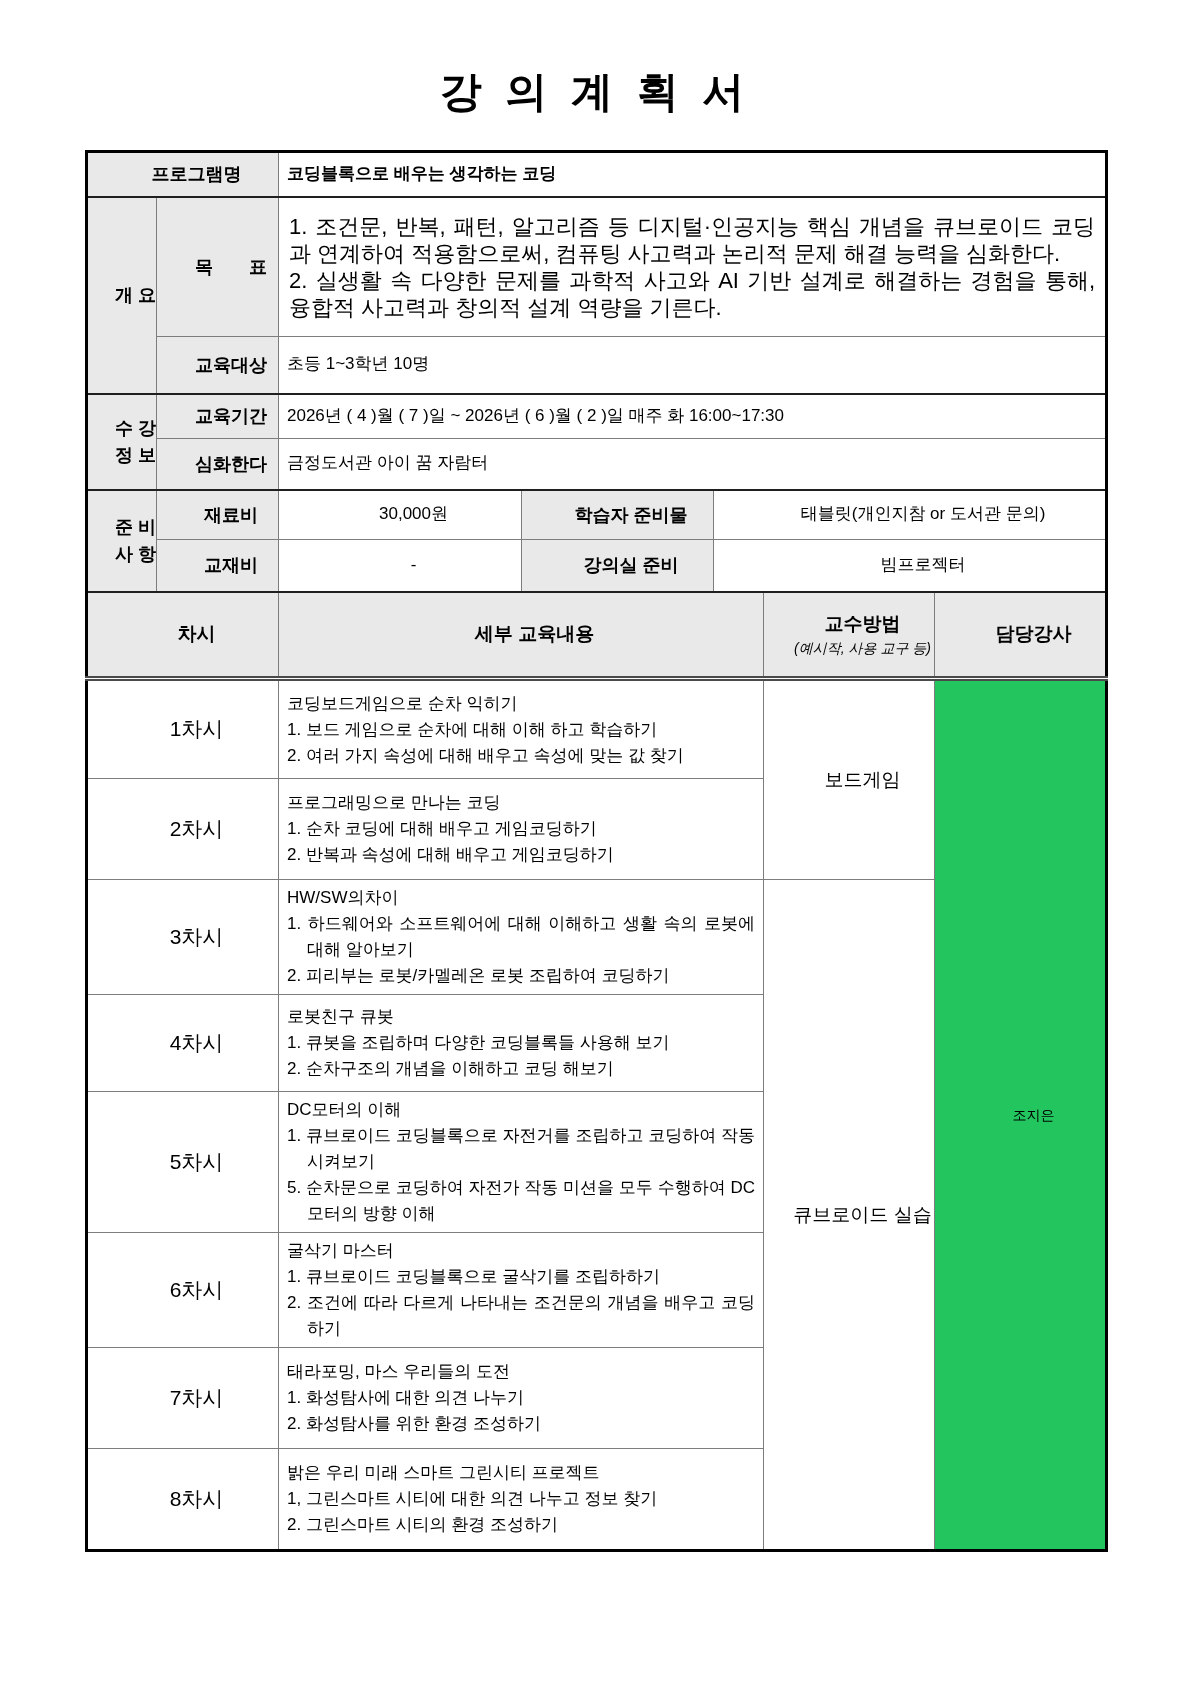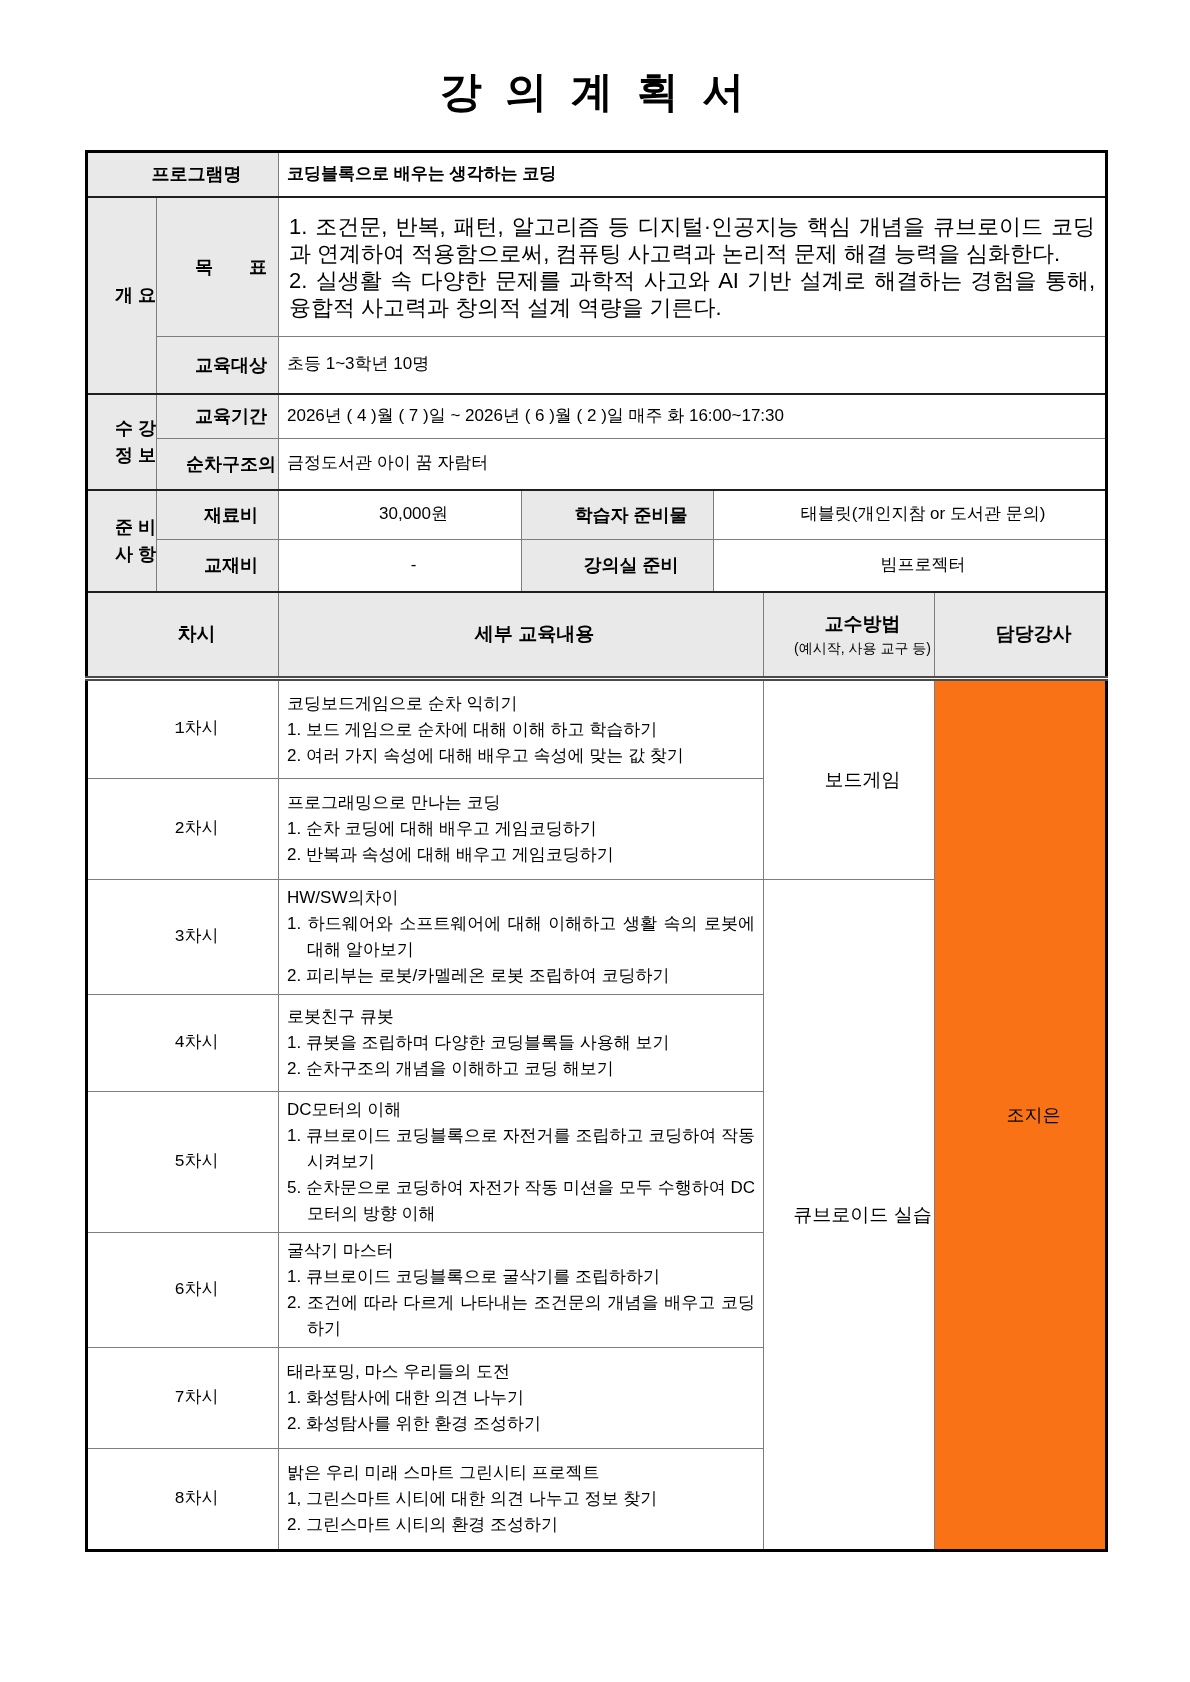--- a/index.html
+++ b/index.html
@@ -36,31 +36,31 @@
   }
   td.val{ background:#fff; }
   .pad{ padding:2px 8px; text-align:left; }
   .ctr{ text-align:center; }
   .bold{ font-weight:bold; }
 
   td.goal{ padding:5px 10px; }
   td.goal p{ text-align:justify; font-size:22px; line-height:27px; }
 
   tr.hdr td.lbl{ font-size:19px; }
-  .hdr .sub{ font-size:14px; font-weight:normal; margin-top:0; }
-
-  td.session{ text-align:center; font-size:17px; background:#fff;font-family:Liberation Mono, monospace; }
+  .hdr .sub{ font-size:14px; font-weight:normal; margin-top:0;font-style:italic; }
+
+  td.session{ text-align:center; font-size:21px; background:#fff; }
   td.content{ padding:5px 8px; background:#fff;margin-left:28px; }
   td.content .ctitle{ line-height:26px; }
   td.content .item{
     padding-left:20px; text-indent:-20px;
     line-height:26px; text-align:justify;
   }
   td.method{ text-align:center; font-size:19px; background:#fff; }
-  td.instructor{ text-align:center; font-size:18px; background:#f97316; }
+  td.instructor{ text-align:center; font-size:14px; background:#22c55e; }
 
   
   .h45{height:45px}.h140{height:140px}.h57{height:57px}.h51{height:51px}
   .h50{height:50px}.h52{height:52px}.h87{height:87px}.h100{height:100px}
   .h101{height:101px}.h105{height:105px}.h97{height:97px}.h120{height:120px}
   .h102{height:102px}
 </style>
 </head>
 <body>
 
@@ -102,21 +102,21 @@
       <tr class="sect h45">
         <td class="lbl" rowspan="2">
           <span>수 강</span><br>
           <span>정 보</span>
         </td>
         <td class="lbl">교육기간</td>
         <td class="val pad" colspan="5">2026년 ( 4 )월 ( 7 )일 ~ 2026년 ( 6 )월 ( 2 )일 매주 화 16:00~17:30</td>
       </tr>
 
       <tr class="h51">
-        <td class="lbl">순차구조의</td>
+        <td class="lbl">심화한다</td>
         <td class="val pad" colspan="5">금정도서관 아이 꿈 자람터</td>
       </tr>
 
       <tr class="sect h50">
         <td class="lbl" rowspan="2">
           <span>준 비</span><br>
           <span>사 항</span>
         </td>
         <td class="lbl">재료비</td>
         <td class="val ctr">30,000원</td>

